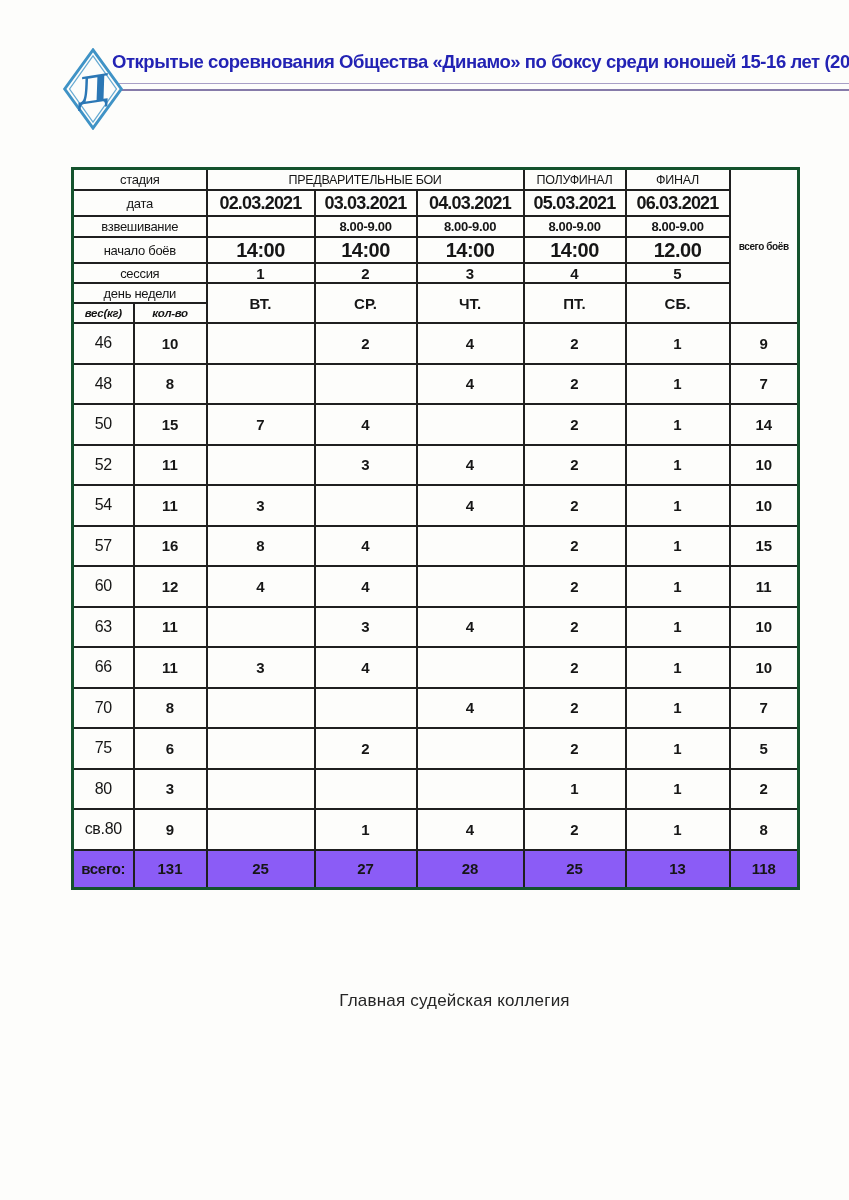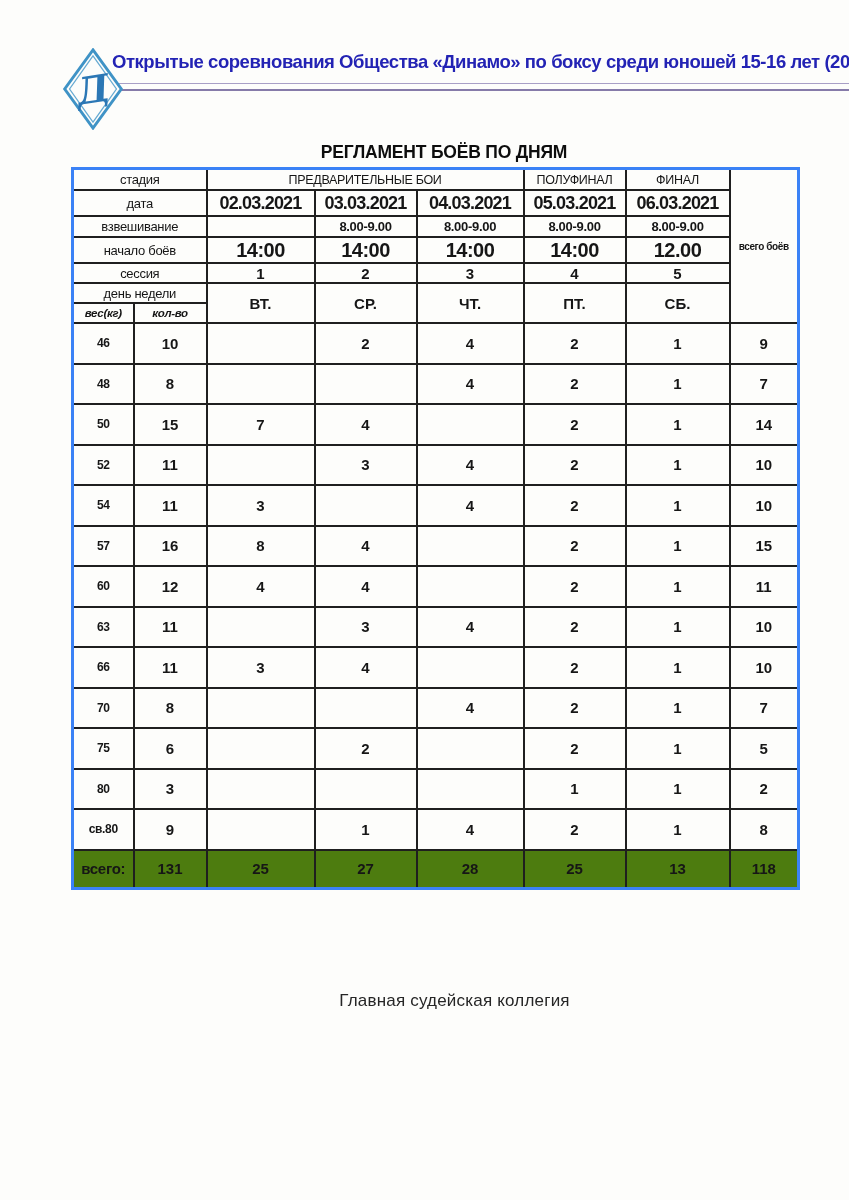--- a/index.html
+++ b/index.html
@@ -39,47 +39,47 @@
   .table-title{
     position:absolute;left:71px;top:142px;width:726px;
     text-align:center;text-indent:20px;
     font-size:17.5px;font-weight:bold;letter-spacing:-0.2px;color:#0d0d0d;
   }
 
   
   table.sched{
     position:absolute;left:71px;top:167px;width:726px;
     border-collapse:collapse;table-layout:fixed;
-    border:3px solid #3b82f6;
+    border:3px solid #14532d;
   }
   table.sched td{
     border:2px solid #1f1f1f;
     text-align:center;vertical-align:middle;
     padding:0;overflow:hidden;
   }
   tr.r-stage td{height:19px;}
   tr.r-date td{height:24px;}
   tr.r-weigh td{height:19px;border-radius:7px;}
   tr.r-start td{height:24px;}
   tr.r-sess td{height:18px;margin-left:19px;}
   tr.r-wday td{height:18px;}
   tr.r-sub td{height:18px;}
   tr.data-row td{height:38.5px;}
-  tr.total-row td{height:36px;background:#4d7c0f;font-weight:bold;font-size:15px;}
+  tr.total-row td{height:36px;background:#8b5cf6;font-weight:bold;font-size:15px;}
 
   .hl{font-size:13px;letter-spacing:-0.3px;}           
   .hcap{font-size:12.5px;letter-spacing:-0.3px;}       
   .hdate{font-size:18px;font-weight:bold;letter-spacing:-0.8px;}
   .hweigh{font-size:13px;font-weight:bold;letter-spacing:-0.3px;}
   .hstart{font-size:20px;font-weight:bold;letter-spacing:-0.5px;}
   .hsess{font-size:15px;font-weight:bold;}
   .hwday{font-size:15px;font-weight:bold;}
   .hsub{font-size:11.5px;font-weight:bold;font-style:italic;letter-spacing:-0.3px;}
   .totcol{font-size:10px;font-weight:bold;letter-spacing:-0.4px;}
-  .wcell{font-size:12px;font-weight:bold;letter-spacing:-0.3px;}
+  .wcell{font-size:16px;font-weight:normal;letter-spacing:-0.3px;}
   .ccell,.dcell,.tcell{font-size:15px;font-weight:bold;}
   .total-label{font-size:13.5px;letter-spacing:-0.3px;}
 
   
   .footer-note{
     position:absolute;left:4px;right:0;top:991px;text-align:center;
     padding-left:56px;font-size:17px;color:#262626;letter-spacing:0.2px;
   }
 </style>
 </head>
@@ -88,21 +88,20 @@
 <div class="page">
 
   <div class="hdr-rule"></div>
   <svg class="logo" viewBox="0 0 64 84">
     <polygon points="32,2 61,42 32,82 3,42" fill="#fdfdfb" stroke="#3f93c6" stroke-width="3"></polygon>
     <polygon points="32,8 56,42 32,76 8,42" fill="none" stroke="#66aad2" stroke-width="1.3"></polygon>
     <text x="32" y="56" font-size="38" font-style="italic" font-weight="bold" fill="#2b77b5" text-anchor="middle" font-family="DejaVu Serif, serif" transform="rotate(-9 32 42)">Д</text>
   </svg>
   <div class="doc-title">Открытые соревнования Общества «Динамо» по боксу среди юношей 15-16 лет (2005-2006 гг.р)</div>
 
-  <div class="table-title">РЕГЛАМЕНТ БОЁВ ПО ДНЯМ</div>
 
   <table class="sched">
     <colgroup>
       <col style="width:61px">
         <col style="width:73px">
       <col style="width:108px">
         <col style="width:102px">
         <col style="width:107px">
       <col style="width:102px">
         <col style="width:104px">

